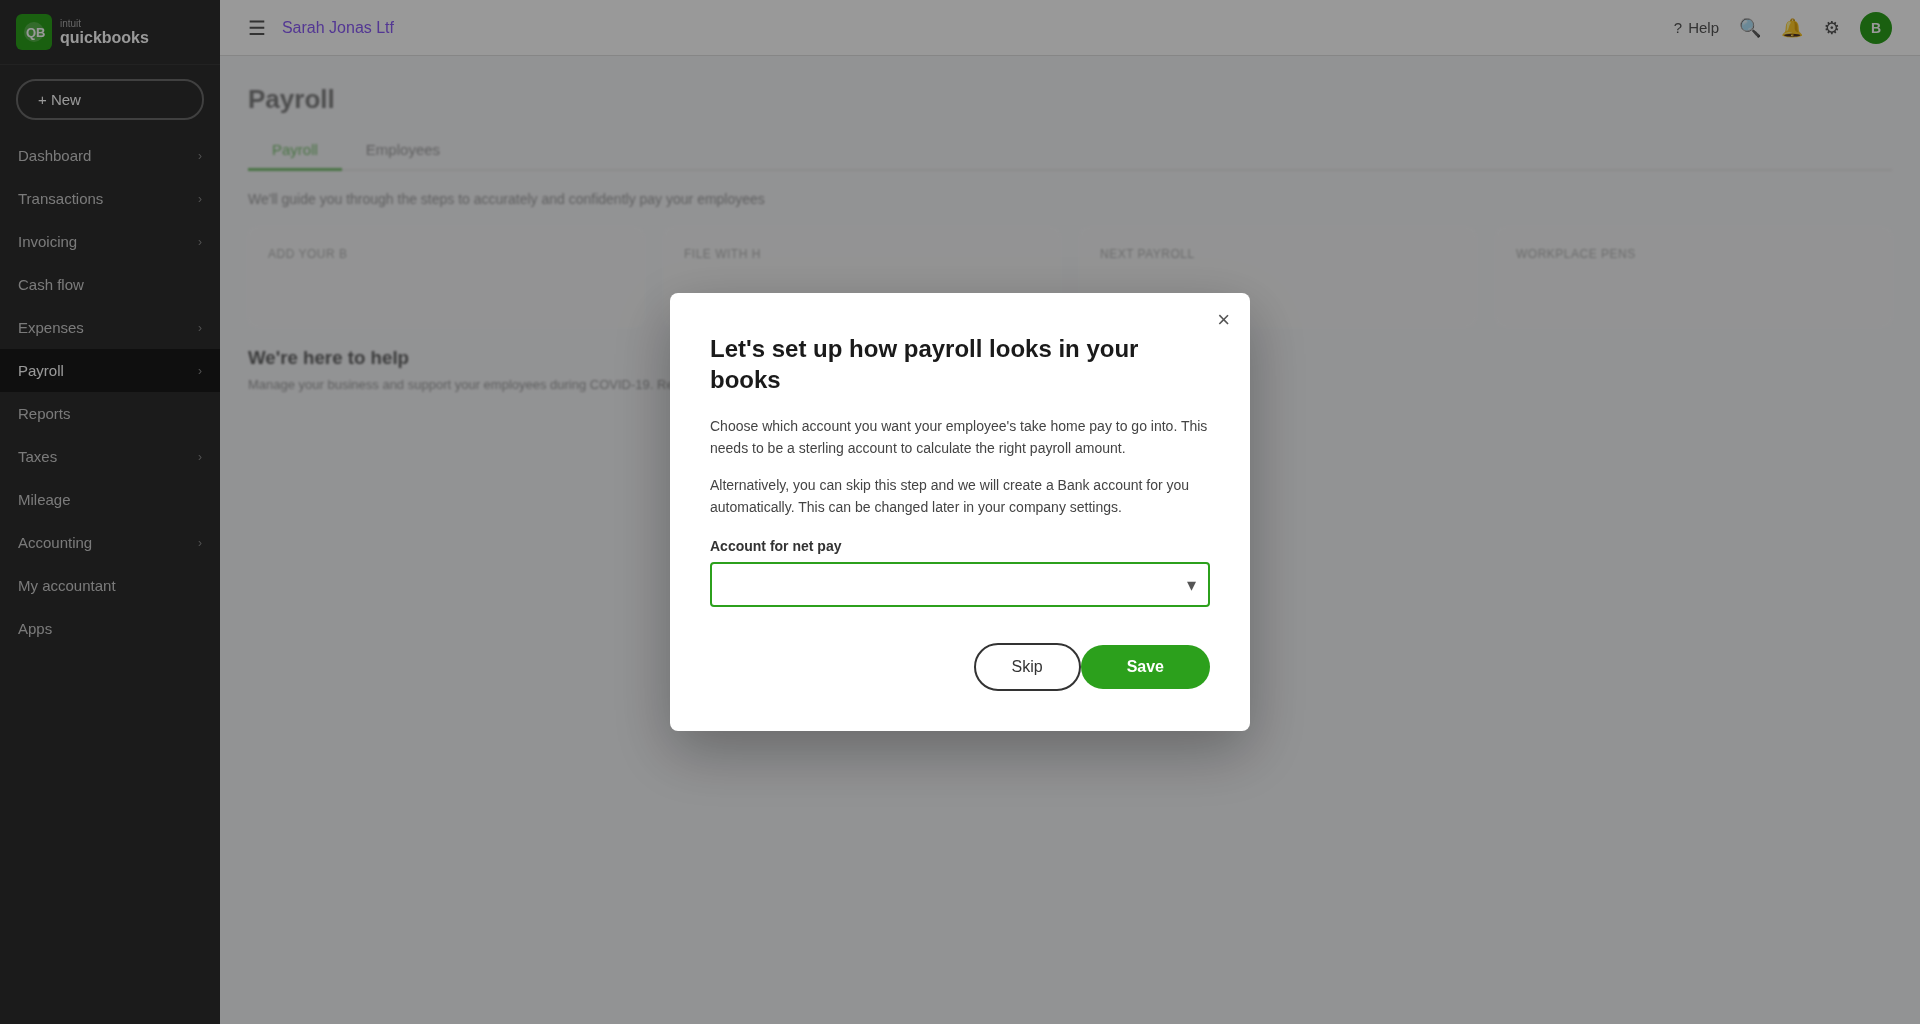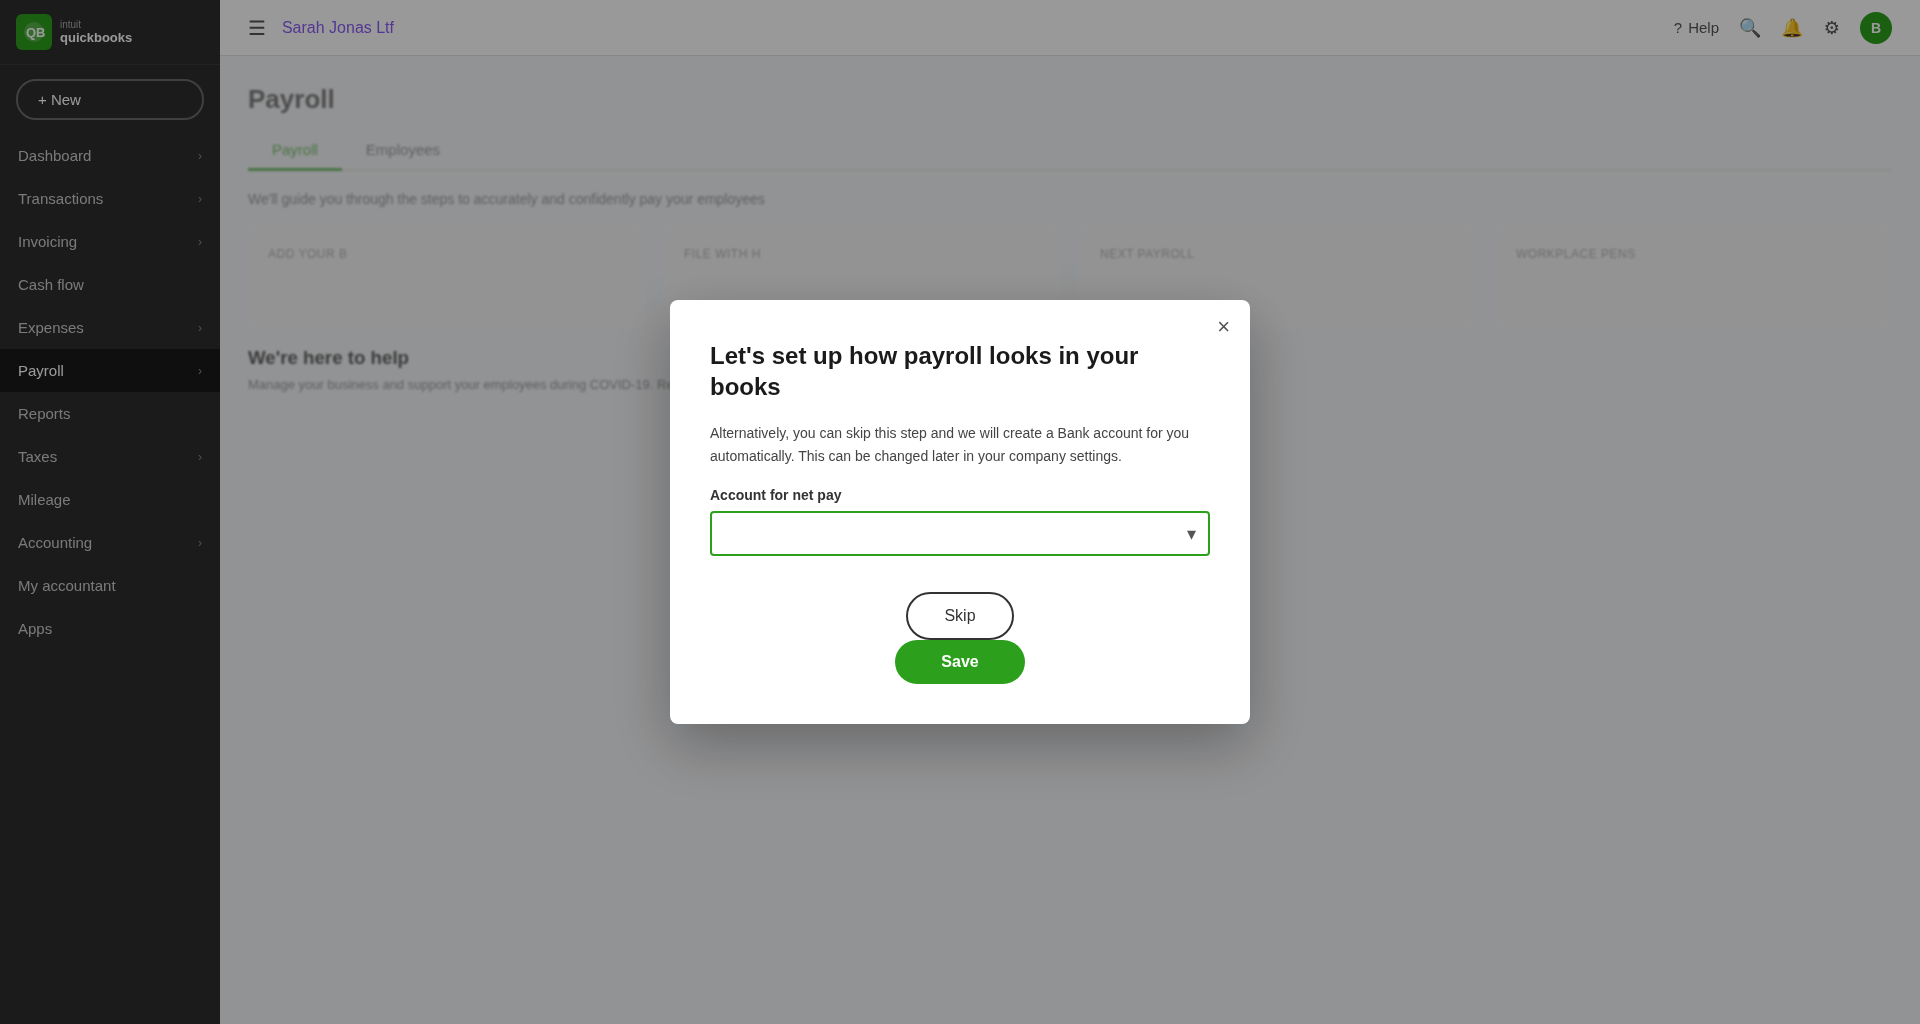--- a/index.html
+++ b/index.html
@@ -188,21 +188,20 @@
       transform: translateY(-50%);
       font-size: 18px;
       color: #555;
       pointer-events: none;
     }
     .modal-actions {
       display: flex;
       justify-content: flex-end;
       align-items: center;
       margin-top: 36px;
-      flex-direction: column;
     }
     .btn-skip {
       padding: 13px 36px;
       border: 2px solid #333;
       border-radius: 24px;
       background: #fff;
       font-size: 16px;
       font-weight: 500;
       cursor: pointer;
       color: #333;
@@ -228,21 +227,21 @@
 <div class="sidebar">
   <div class="sidebar-logo">
     <div class="logo-icon">
       <svg width="24" height="24" viewBox="0 0 24 24" fill="none">
         <circle cx="12" cy="12" r="10" fill="#fff" opacity="0.2"></circle>
         <text x="4" y="17" font-size="13" fill="#fff" font-weight="bold">QB</text>
       </svg>
     </div>
     <div>
       <div style="color:#aaa;font-size:10px;">intuit</div>
-      <div style="color:#fff;font-size:13px;font-weight:600;text-align:right;">quickbooks</div>
+      <div style="color:#fff;font-size:16px;font-weight:600;text-align:right;">quickbooks</div>
     </div>
   </div>
 
   <button class="new-btn">+ New</button>
 
   <nav class="sidebar-nav">
     <div class="sidebar-item">
       <span class="item-label">
         <span>Dashboard</span>
       </span>
@@ -357,20 +356,21 @@
       <p style="font-size:13px;color:#666;margin-top:8px;">Manage your business and support your employees during COVID-19. Read our up-to-date guides to the Job Retention</p>
     </div>
   </div>
 
   <div class="overlay">
     <div class="modal">
       <button class="modal-close">×</button>
 
       <h2 class="modal-title">Let's set up how payroll looks in your books</h2>
 
+      <p class="modal-desc">Choose which account you want your employee's take home pay to go into. This needs to be a sterling account to calculate the right payroll amount.</p>
       <p class="modal-desc">Alternatively, you can skip this step and we will create a Bank account for you automatically. This can be changed later in your company settings.</p>
 
       <div class="modal-label">Account for net pay</div>
       <div class="select-wrapper">
         <select class="modal-select">
           <option value=""></option>
         </select>
         <span class="select-arrow">▾</span>
       </div>
 

